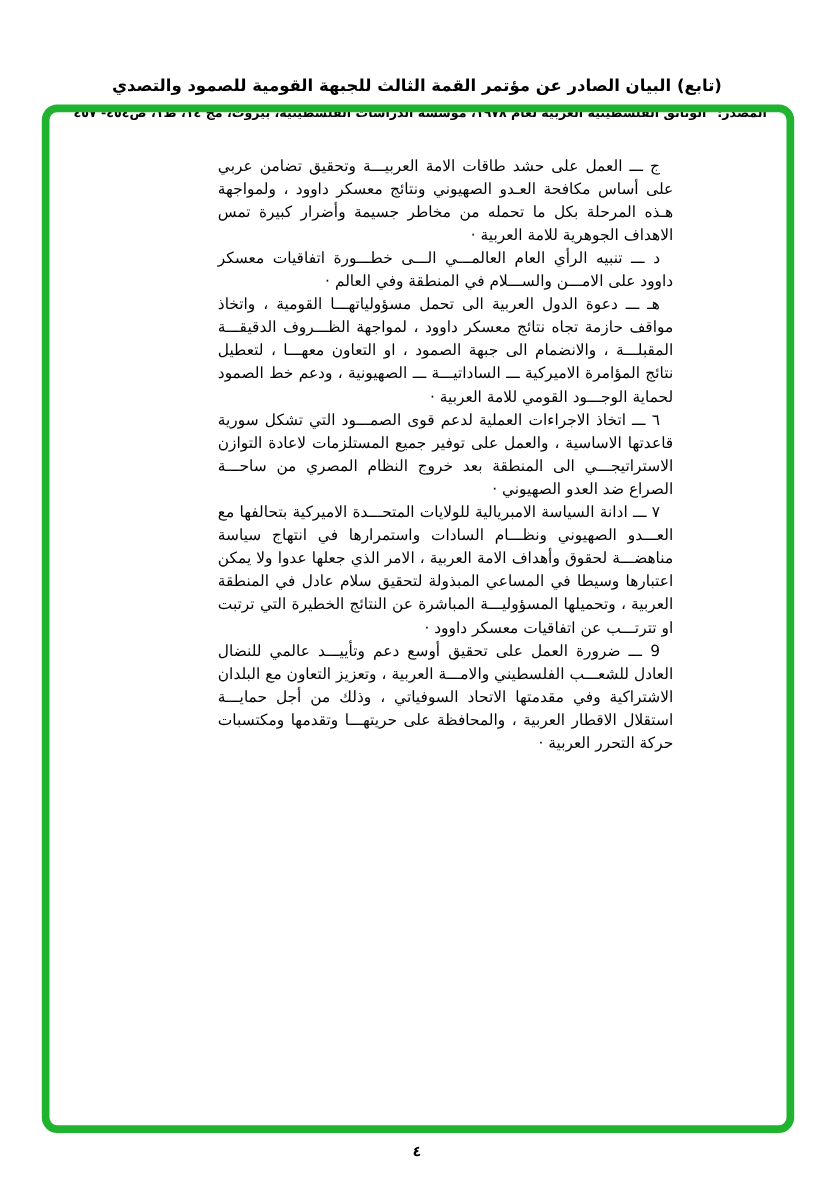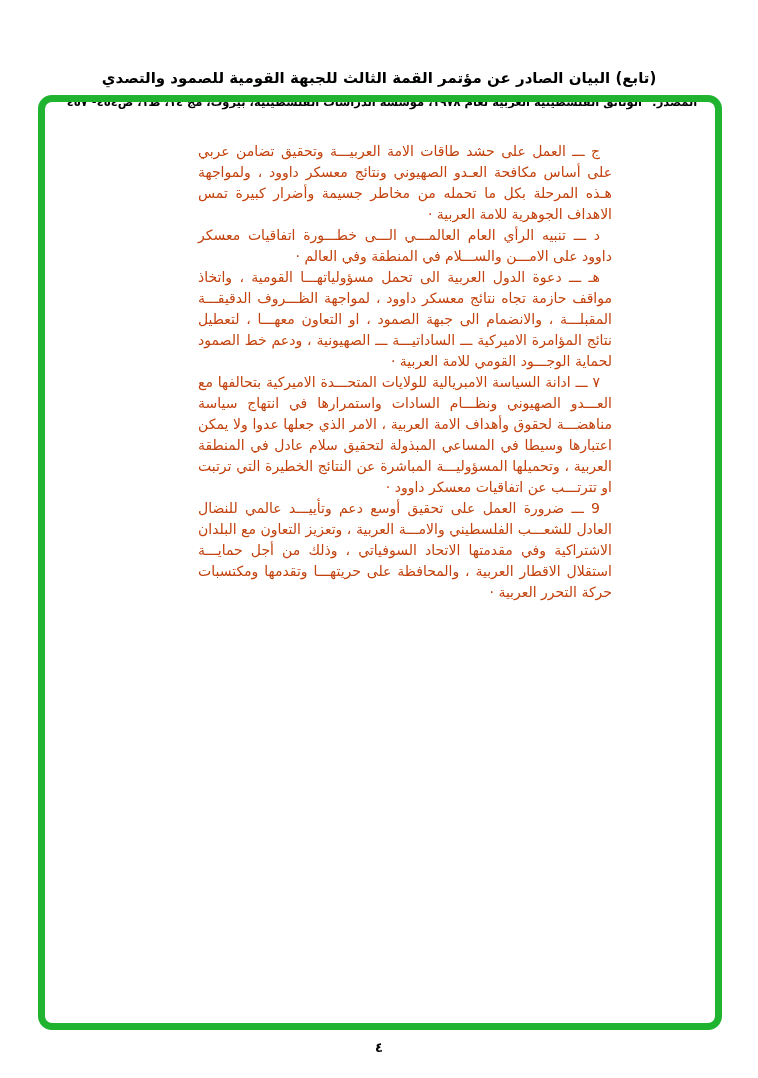--- a/index.html
+++ b/index.html
@@ -44,21 +44,21 @@
   }
   .body-text {
     position:absolute;
     top:141px;
     right:146px;
     width:414px;
     font-size:14px;
     line-height:21px;
     text-align:justify;
     text-align-last:right;
-    color:#c2410c;
+    color:#000000;
   }
   .body-text p {
     margin:0;
     padding:0;
     text-indent:12px;
   }
   .closing-line {
     font-weight:bold;
   }
   .page-number {
@@ -80,19 +80,20 @@
     <div class="header-line1">(تابع)  البيان الصادر عن مؤتمر القمة الثالث للجبهة القومية للصمود والتصدي</div>
     <div class="header-line2">المصدر: "الوثائق الفلسطينية العربية لعام ١٩٧٨، مؤسسة الدراسات الفلسطينية، بيروت، مج ١٤، ط١، ص٤٥٤- ٤٥٧"</div>
   </div>
 
   <div class="frame" style="border-color: rgb(31, 179, 47);"></div>
 
   <div class="body-text">
     <p>ج ـــ العمل على حشد طاقات الامة العربيـــة وتحقيق تضامن عربي على أساس مكافحة العـدو الصهيوني ونتائج معسكر داوود ، ولمواجهة هـذه المرحلة بكل ما تحمله من مخاطر جسيمة وأضرار كبيرة تمس الاهداف الجوهرية للامة العربية ·</p>
     <p>د ـــ تنبيه الرأي العام العالمـــي الـــى خطـــورة اتفاقيات معسكر داوود على الامـــن والســـلام في المنطقة وفي العالم ·</p>
     <p>هـ ـــ دعوة الدول العربية الى تحمل مسؤولياتهـــا القومية ، واتخاذ مواقف حازمة تجاه نتائج معسكر داوود ، لمواجهة الظـــروف الدقيقـــة المقبلـــة ، والانضمام الى جبهة الصمود ، او التعاون معهـــا ، لتعطيل نتائج المؤامرة الاميركية ـــ الساداتيـــة ـــ الصهيونية ، ودعم خط الصمود لحماية الوجـــود القومي للامة العربية ·</p>
+    <p>٦ ـــ اتخاذ الاجراءات العملية لدعم قوى الصمـــود التي تشكل سورية قاعدتها الاساسية ، والعمل على توفير جميع المستلزمات لاعادة التوازن الاستراتيجـــي الى المنطقة بعد خروج النظام المصري من ساحـــة الصراع ضد العدو الصهيوني ·</p>
     <p>٧ ـــ ادانة السياسة الامبريالية للولايات المتحـــدة الاميركية بتحالفها مع العـــدو الصهيوني ونظـــام السادات واستمرارها في انتهاج سياسة مناهضـــة لحقوق وأهداف الامة العربية ، الامر الذي جعلها عدوا ولا يمكن اعتبارها وسيطا في المساعي المبذولة لتحقيق سلام عادل في المنطقة العربية ، وتحميلها المسؤوليـــة المباشرة عن النتائج الخطيرة التي ترتبت او تترتـــب عن اتفاقيات معسكر داوود ·</p>
     <p>9 ـــ ضرورة العمل على تحقيق أوسع دعم وتأييـــد عالمي للنضال العادل للشعـــب الفلسطيني والامـــة العربية ، وتعزيز التعاون مع البلدان الاشتراكية وفي مقدمتها الاتحاد السوفياتي ، وذلك من أجل حمايـــة استقلال الاقطار العربية ، والمحافظة على حريتهـــا وتقدمها ومكتسبات حركة التحرر العربية ·</p>
   </div>
 
   <div class="page-number">٤</div>
 
 </div>
 
 </body></html>

